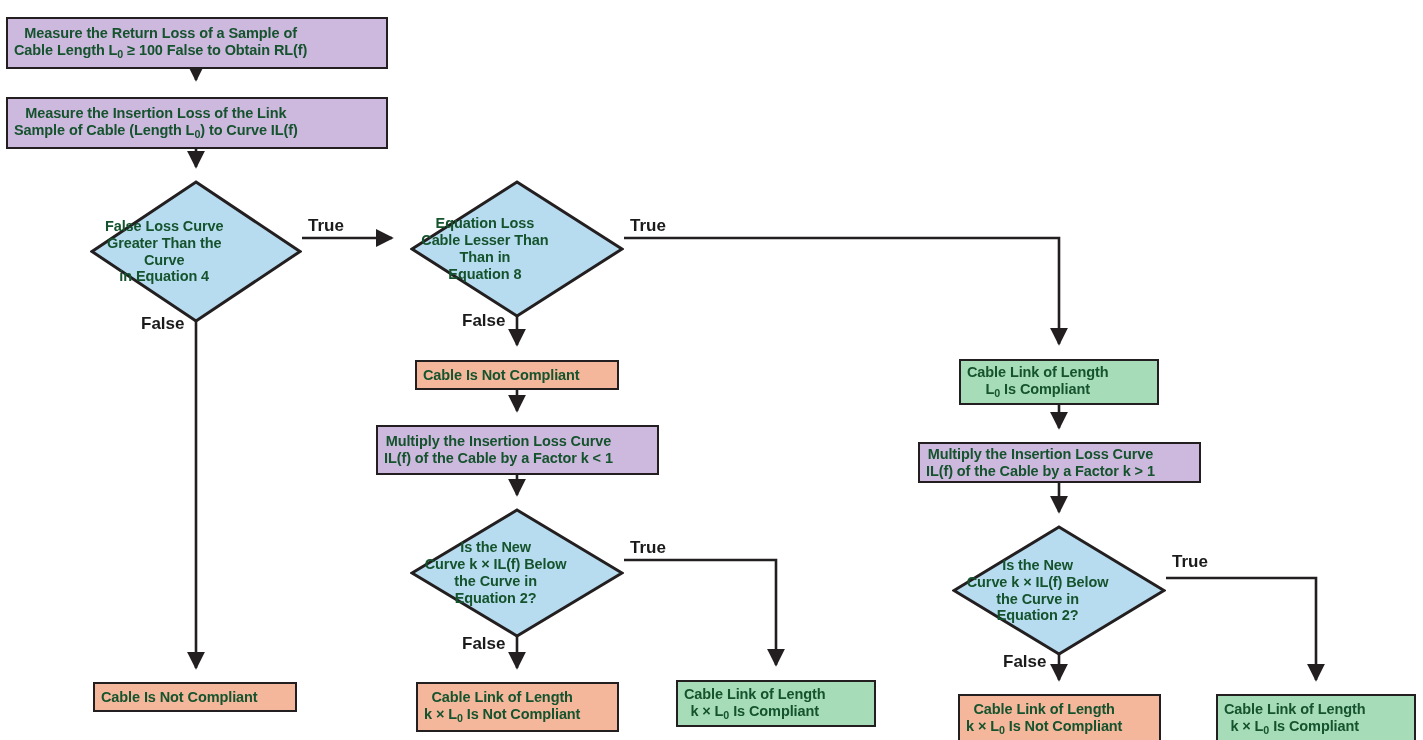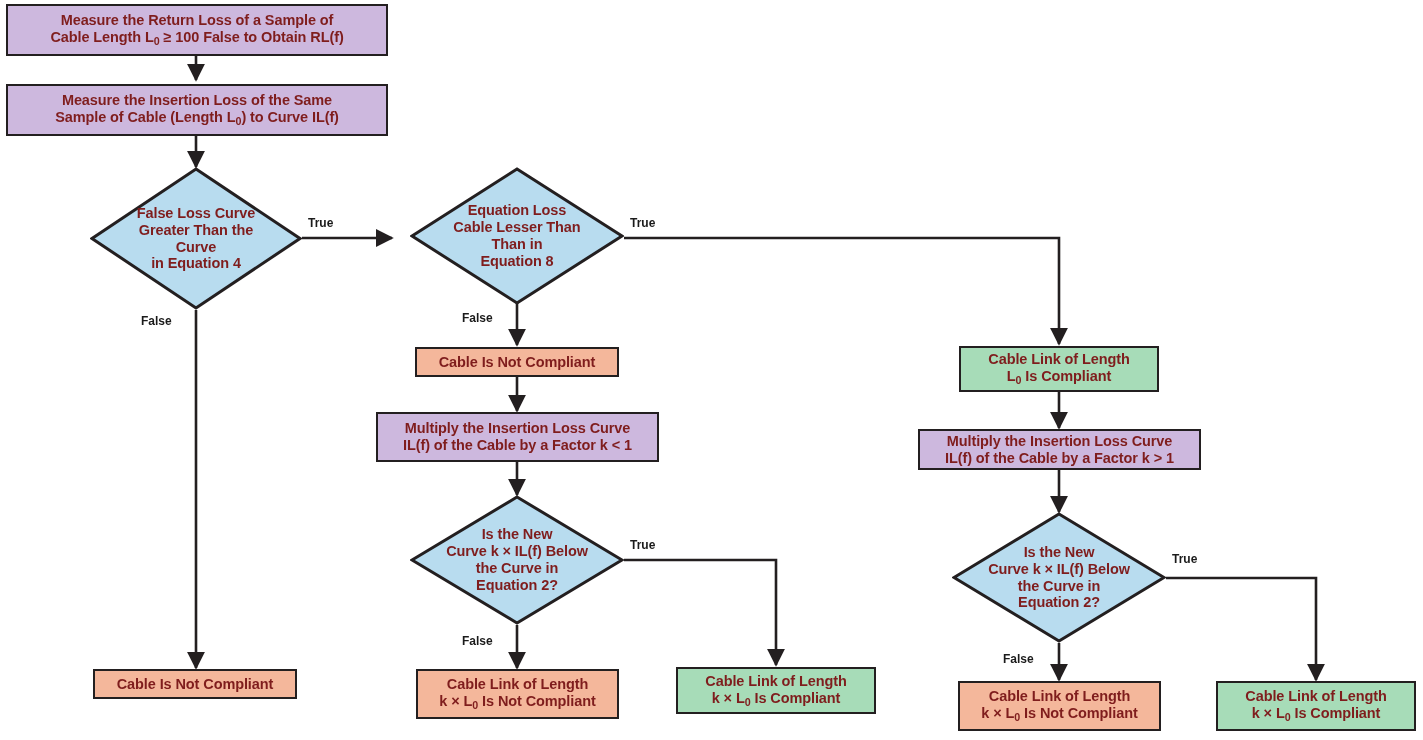--- a/index.html
+++ b/index.html
@@ -21,26 +21,26 @@
     top: 0;
     width: 1423px;
     height: 740px;
     pointer-events: none;
   }
   .node {
     position: absolute;
     box-sizing: border-box;
     display: flex;
     align-items: center;
-    justify-content: center;
     text-align: center;
-    color: #7f1d1d;
+    color: #14532d;
     font-weight: bold;
     line-height: 1.16;
     letter-spacing: -0.1px;
+    margin-top: 13px;
   }
   .box {
     border: 2.5px solid #231f20;
     padding: 2px 6px;
     font-size: 14.5px;
   }
   .box.purple  { background: #cdb8de; }
   .box.salmon  { background: #f4b79b; }
   .box.green   { background: #a7dcb8; }
 
@@ -57,21 +57,21 @@
   .diamond .dtext {
     position: relative;
     z-index: 2;
     font-size: 14.5px;
     width: 70%;
   }
   .edge-label {
     position: absolute;
     font-family: "Liberation Sans", sans-serif;
     font-weight: bold;
-    font-size: 12px;
+    font-size: 17px;
     color: #1b1b1b;
     white-space: nowrap;
   }
   sub {
     font-size: 0.74em;
     vertical-align: -0.28em;
     font-weight: bold;
   }
 </style>
 </head>
@@ -119,21 +119,21 @@
 
   <div class="node box purple" style="left:6px; top:4px; width:382px; height:52px;">
     <div>
       <span>Measure the Return Loss of a Sample of</span><br>
       <span>Cable Length L</span><sub>0</sub><span> ≥ 100 False to Obtain RL(f)</span>
     </div>
   </div>
 
   <div class="node box purple" style="left:6px; top:84px; width:382px; height:52px;">
     <div>
-      <span>Measure the Insertion Loss of the Same</span><br>
+      <span>Measure the Insertion Loss of the Link</span><br>
       <span>Sample of Cable (Length L</span><sub>0</sub><span>) to Curve IL(f)</span>
     </div>
   </div>
 
   <div class="node diamond" style="left:90px; top:167px; width:212px; height:143px;">
     <svg class="dshape" viewBox="0 0 212 143" preserveAspectRatio="none">
       <polygon points="106,2 210,71.5 106,141 2,71.5" fill="#b8dcef" stroke="#231f20" stroke-width="3"></polygon>
     </svg>
     <div class="dtext">
       <span>False Loss Curve</span><br>

